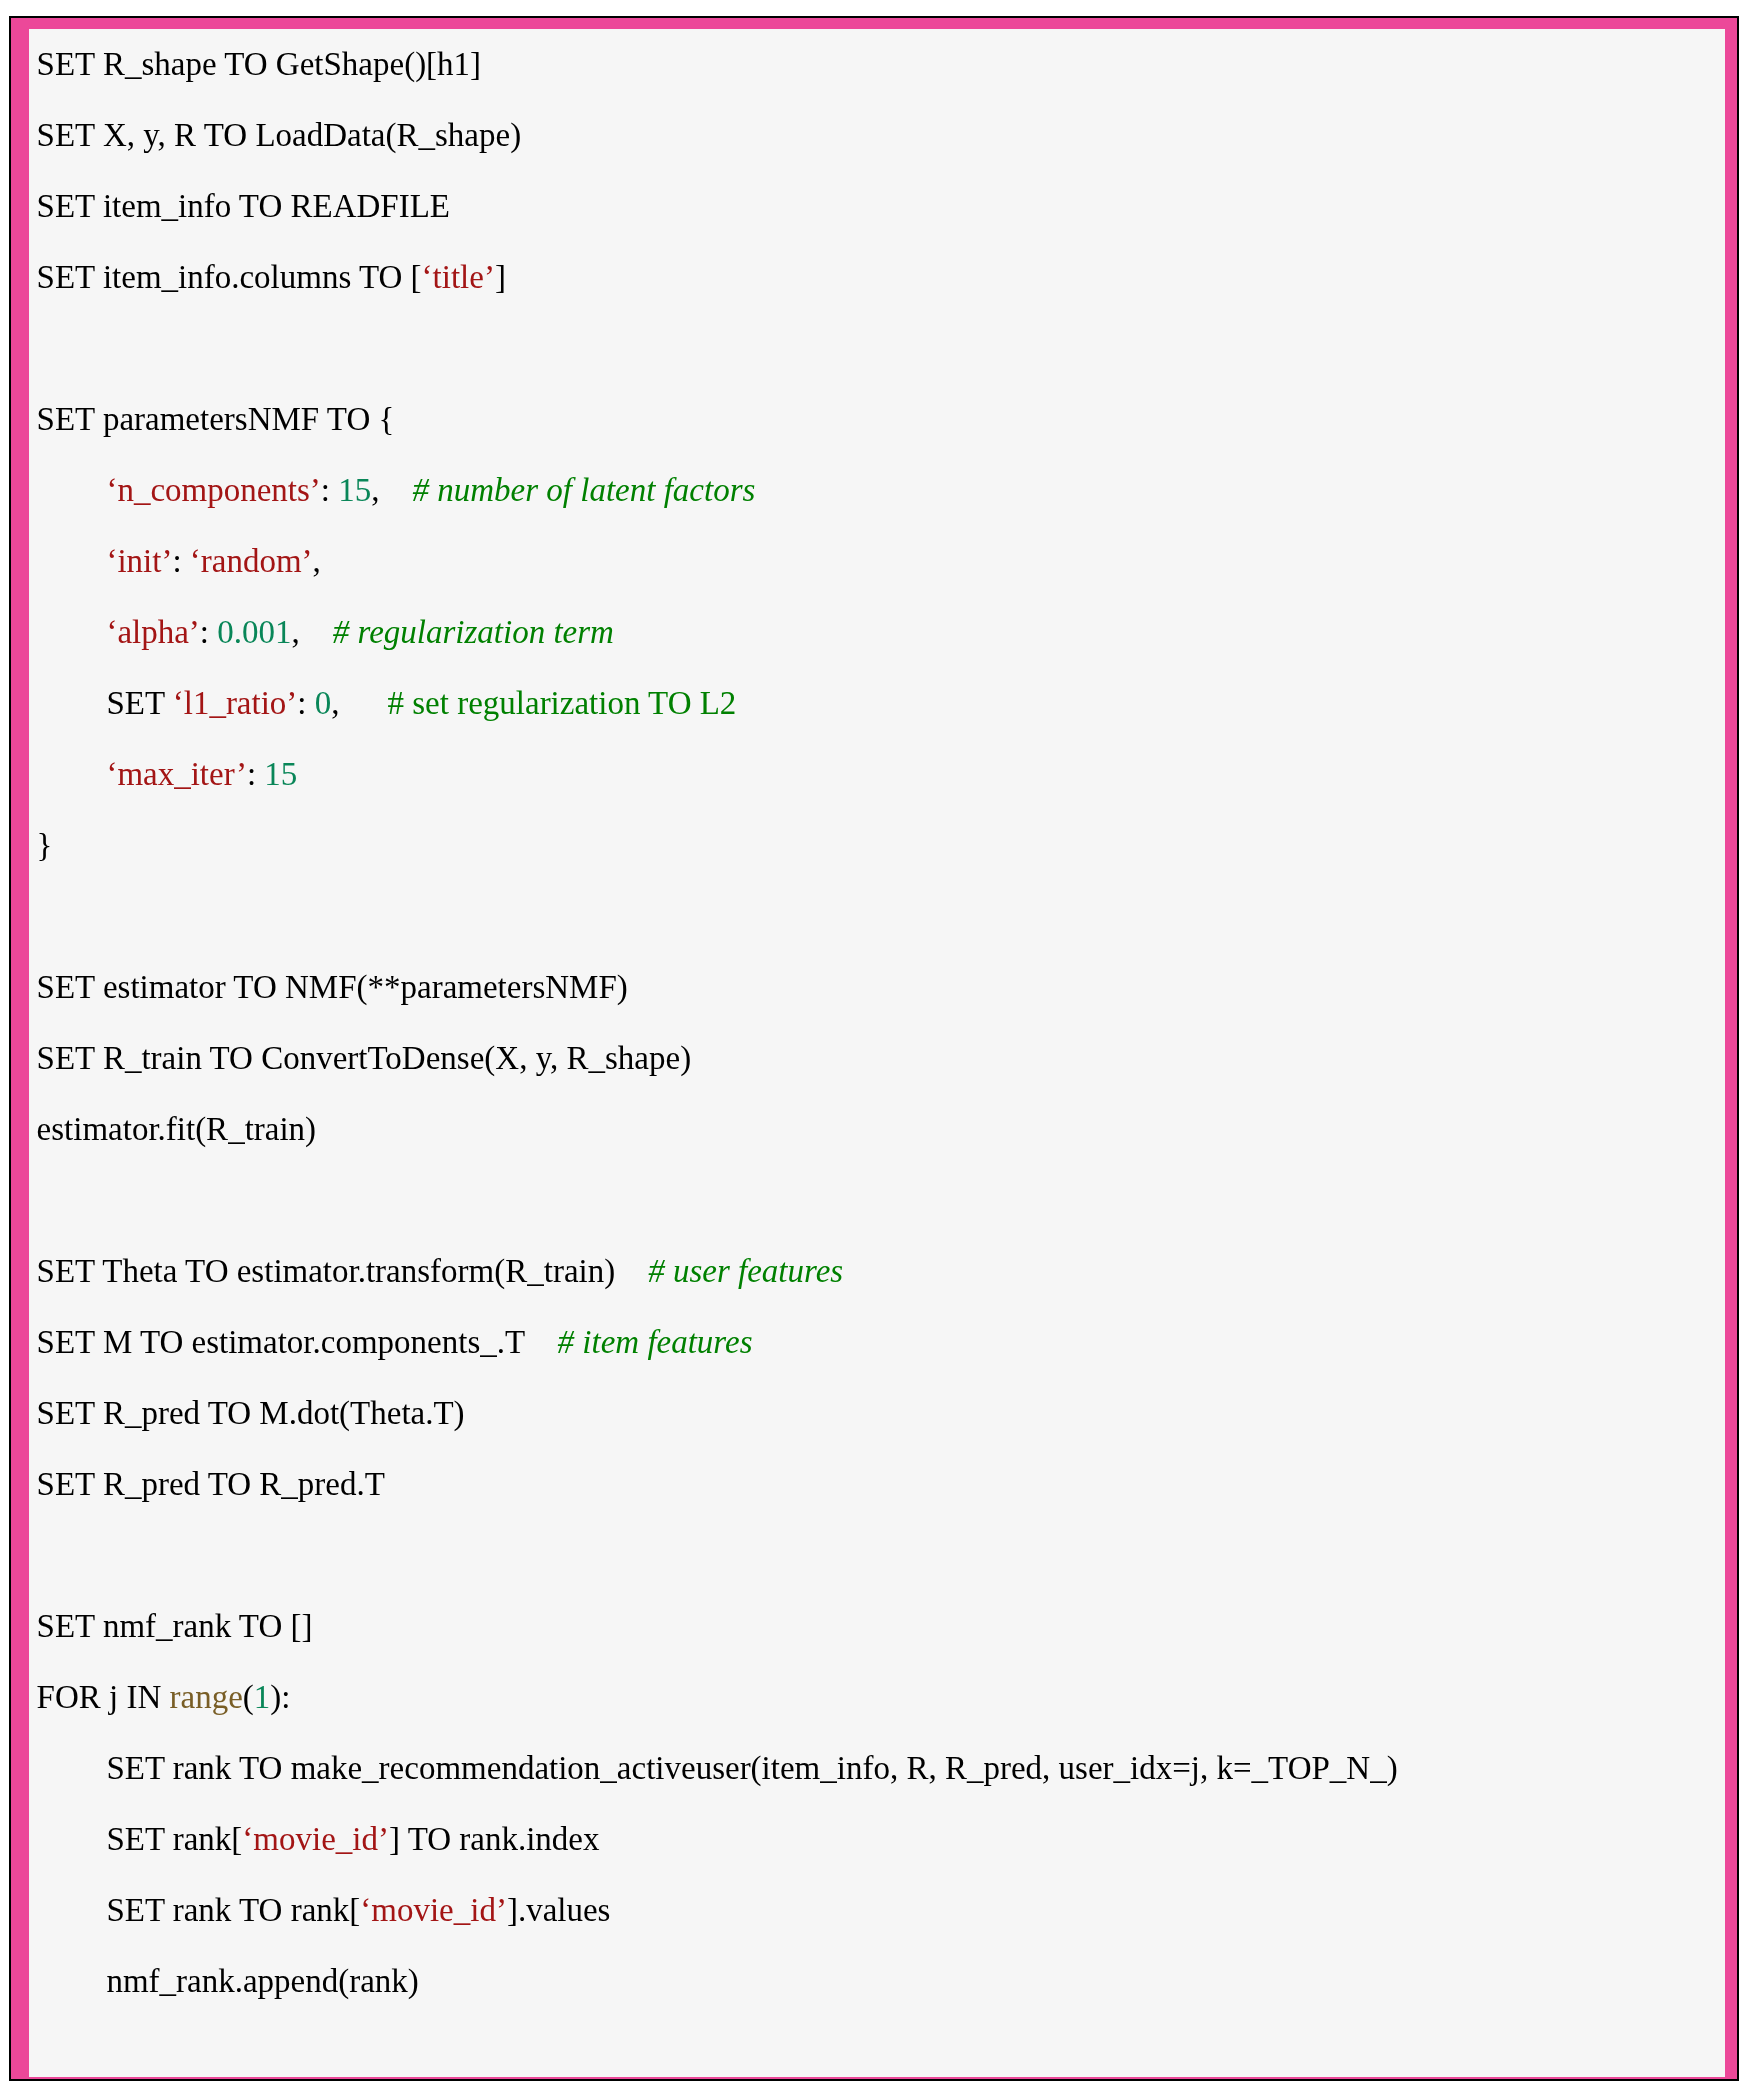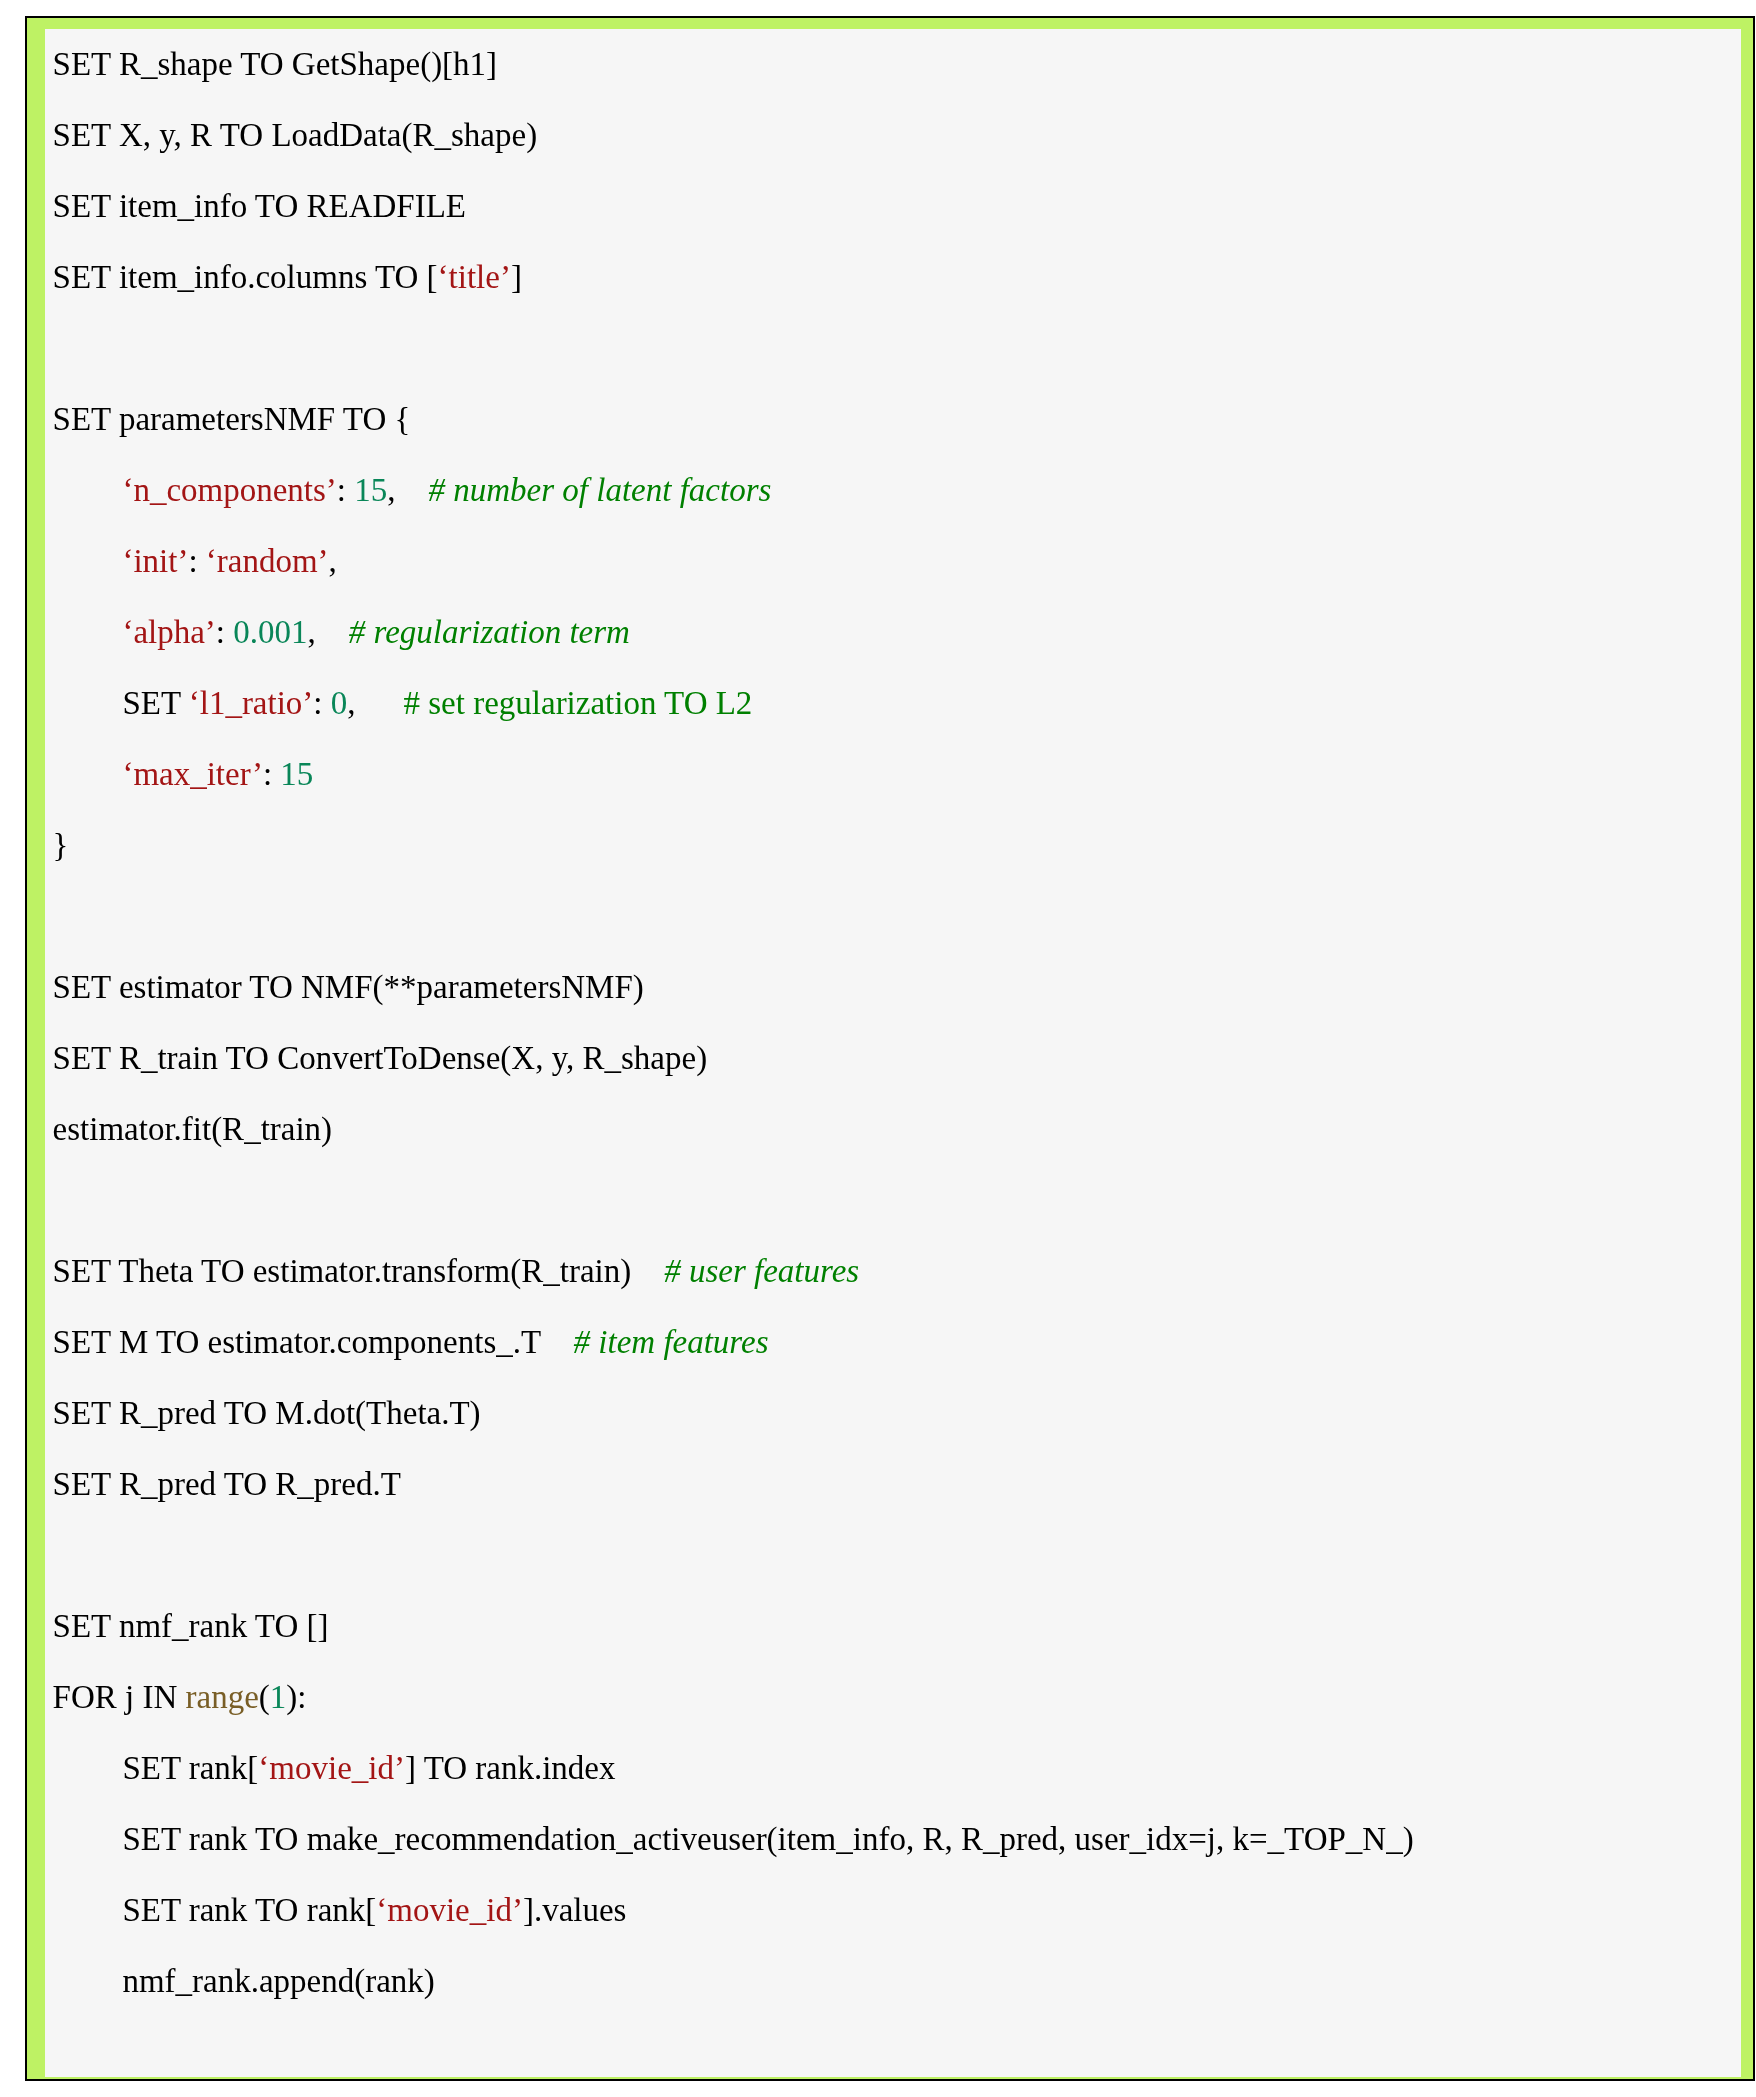--- a/index.html
+++ b/index.html
@@ -1,19 +1,19 @@
 <!DOCTYPE html>
 <html style="font-size:9px"><head>
 <meta charset="utf-8">
 <style>
   html, body { margin:0; padding:0; background:#ffffff; }
   body { width:1757px; height:2097px; position:relative; overflow:hidden; }
   .frame {
-    position:absolute; left:25px; top:15.6px; width:1730px; height:2065px;
-    border:2.8px solid #000; box-sizing:border-box; background:#bef264;
+    position:absolute; left:9px; top:15.6px; width:1730px; height:2065px;
+    border:2.8px solid #000; box-sizing:border-box; background:#ec4899;
   }
   .code {
     position:absolute; left:18.4px; top:11px; width:1696px; height:2048px;
     background:#f6f6f6;
   }
   .line {
     height:71px; line-height:71px; white-space:pre;
     font-family:"Liberation Serif","DejaVu Serif",serif;
     font-size:33px; color:#000; padding-left:7.2px;
   }
@@ -46,19 +46,19 @@
       <div class="line"><span>SET R_train TO ConvertToDense(X, y, R_shape)</span></div>
       <div class="line"><span>estimator.fit(R_train)</span></div>
       <div class="line"></div>
       <div class="line"><span>SET Theta TO estimator.transform(R_train)    </span><span class="ci"># user features</span></div>
       <div class="line"><span>SET M TO estimator.components_.T    </span><span class="ci"># item features</span></div>
       <div class="line"><span>SET R_pred TO M.dot(Theta.T)</span></div>
       <div class="line"><span>SET R_pred TO R_pred.T</span></div>
       <div class="line"></div>
       <div class="line"><span>SET nmf_rank TO []</span></div>
       <div class="line"><span>FOR j IN </span><span class="f">range</span><span>(</span><span class="n">1</span><span>):</span></div>
+      <div class="line ind"><span>SET rank TO make_recommendation_activeuser(item_info, R, R_pred, user_idx=j, k=_TOP_N_)</span></div>
       <div class="line ind"><span>SET rank[</span><span class="s">‘movie_id’</span><span>] TO rank.index</span></div>
-      <div class="line ind"><span>SET rank TO make_recommendation_activeuser(item_info, R, R_pred, user_idx=j, k=_TOP_N_)</span></div>
       <div class="line ind"><span>SET rank TO rank[</span><span class="s">‘movie_id’</span><span>].values</span></div>
       <div class="line ind"><span>nmf_rank.append(rank)</span></div>
     </div>
 </div>
 
 
 </body></html>

